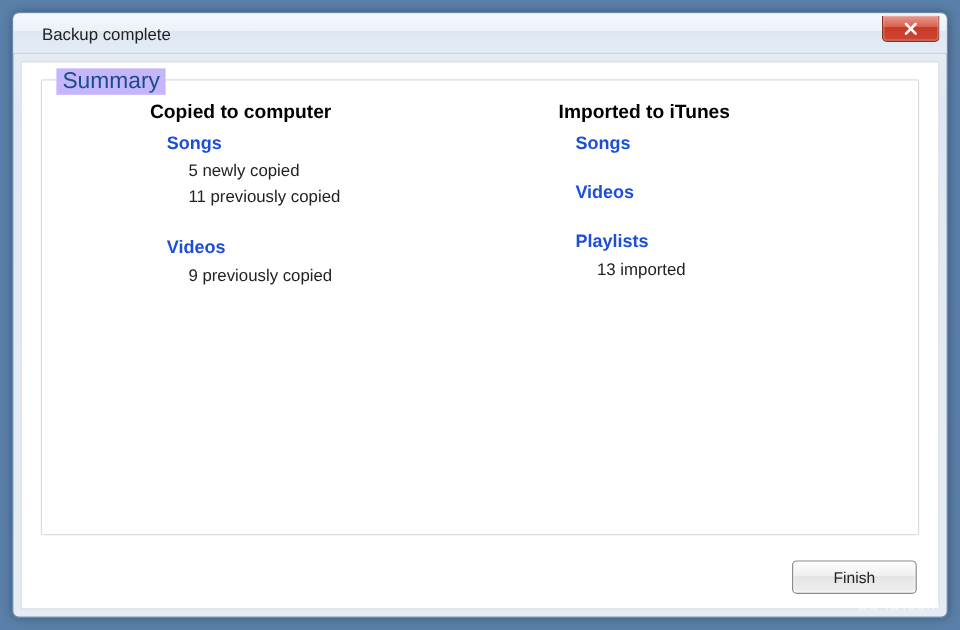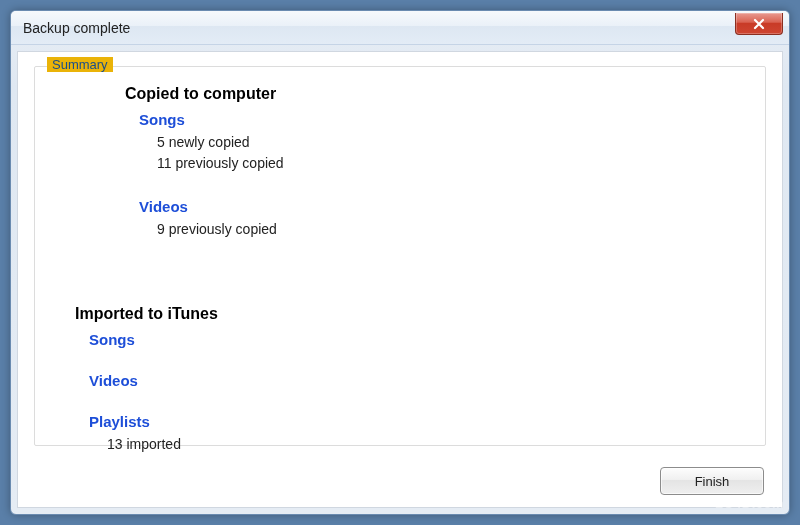--- a/index.html
+++ b/index.html
@@ -26,21 +26,21 @@
       border-radius: 6px;
       box-shadow: 0 0 8px rgba(0,0,0,0.3);
       overflow: hidden;
     }
     .titlebar {
       height: 34px;
       background: linear-gradient(180deg, #f6f9fc 0%, #eaf1f8 45%, #dde7f2 46%, #e3ecf6 100%);
       border-bottom: 1px solid #c5d4e6;
       display: flex;
       align-items: center;
-      padding: 0 0 0 12px;
+      padding: 0 0 0 24px;
       position: relative;
     }
     .titlebar-title {
       font-size: 14px;
       color: #222;
     }
     .close-btn {
       position: absolute;
       right: 6px;
       top: 2px;
@@ -72,30 +72,29 @@
       position: relative;
       border: 1px solid #dcdcdc;
       border-radius: 2px;
       padding: 14px 20px 20px 20px;
       height: 380px;
     }
     .group-label {
       position: absolute;
       top: -10px;
       left: 12px;
-      background: #eab308;
+      background: #c4b5fd;
       padding: 0 5px;
-      font-size: 13px;
+      font-size: 19px;
       color: #1a4e8a;
     }
     .columns {
       display: flex;
       gap: 41px;
       padding-top: 4px;
-      flex-direction: column;
     }
     .col {
       flex: 1;
     }
     .col-left {
       padding-left: 70px;
     }
     .col-right {
       padding-left: 20px;
     }

